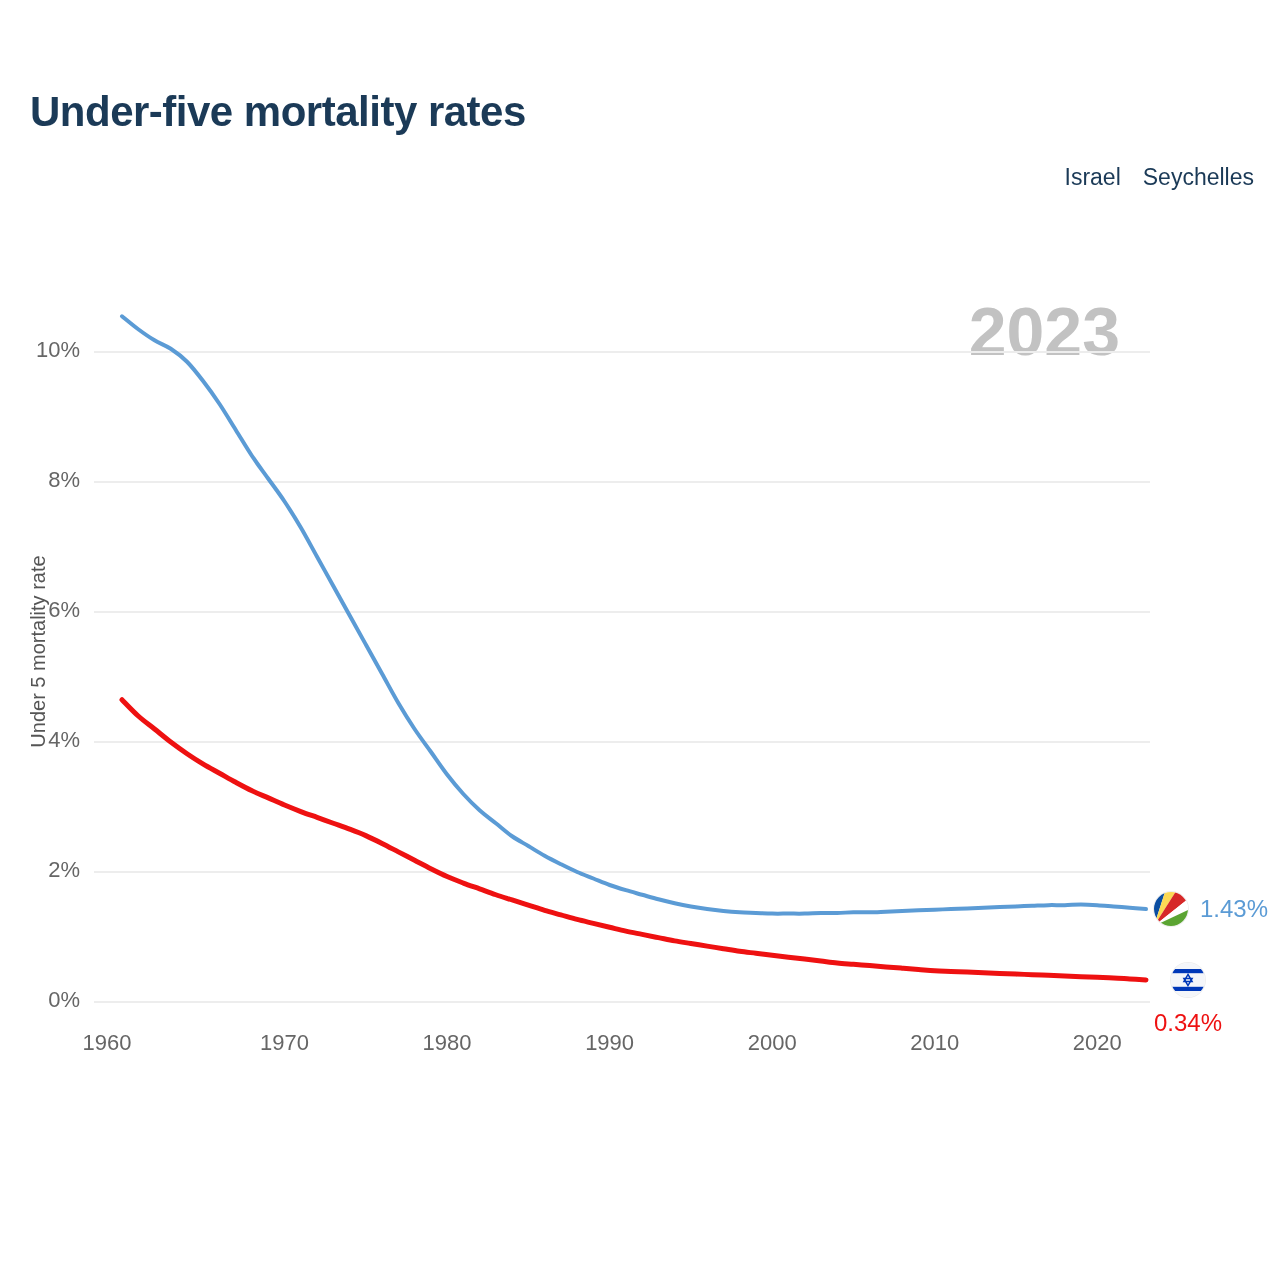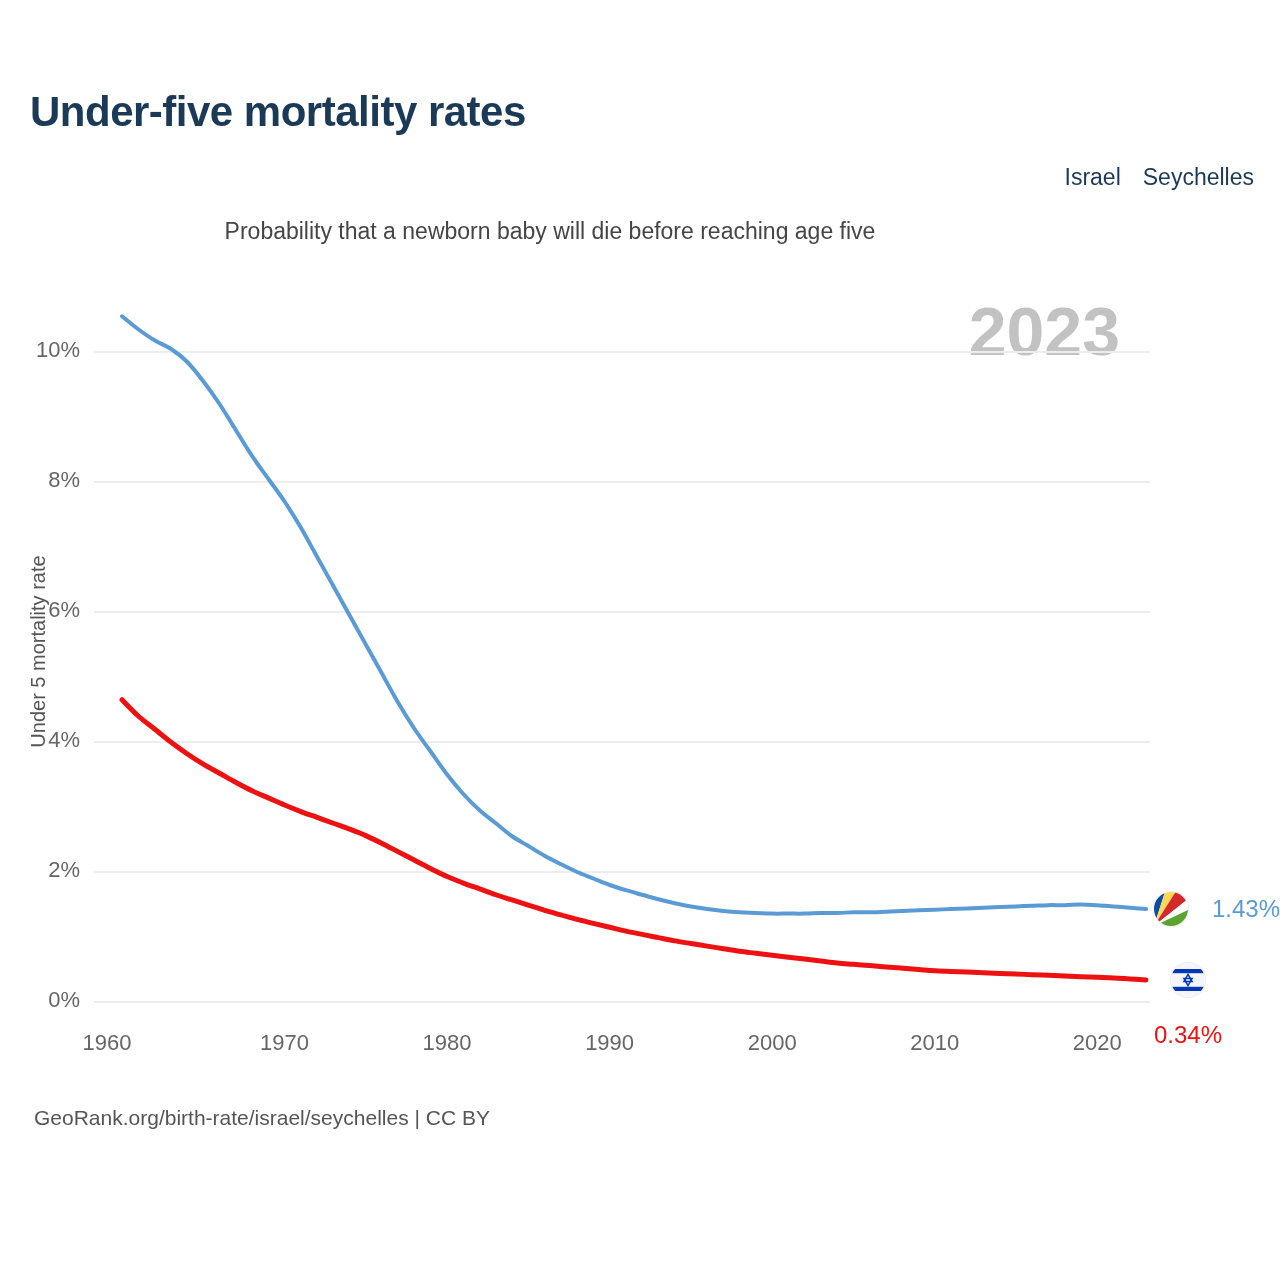--- a/index.html
+++ b/index.html
@@ -117,21 +117,21 @@
     white-space: nowrap;
   }
   .ytick { text-align: right; width: 80px; }
   .xtick { text-align: center; width: 110px; }
 
   
   .end-label {
     position: absolute;
     display: flex;
     align-items: center;
-    gap: 24px;
+    gap: 12px;
   }
   .end-value {
     font-size: 24px;
     white-space: nowrap;
   }
   .flag-badge {
     width: 34px;
     height: 34px;
     border-radius: 50%;
     overflow: hidden;
@@ -161,21 +161,20 @@
     <div class="legend-item">
       <span class="legend-label">Israel</span>
       <span class="legend-rule" style="background:#ee1111"></span>
     </div>
     <div class="legend-item">
       <span class="legend-label">Seychelles</span>
       <span class="legend-rule" style="background:#5b9bd5"></span>
     </div>
   </div>
 
-  <div class="chart-subtitle">Probability that a newborn baby will die before reaching age five</div>
 
   <div class="y-axis-title">Under 5 mortality rate</div>
 
   <div class="year-watermark">2023</div>
 
   <div class="plot-wrap">
     <svg class="plot-svg" width="1280" height="1075" viewBox="0 0 1280 1075">
       <g id="gridlines">
           <line x1="94" x2="1150" y1="1002" y2="1002" stroke="#ededed" stroke-width="2"></line>
           <line x1="94" x2="1150" y1="872" y2="872" stroke="#ededed" stroke-width="2"></line>
@@ -233,16 +232,15 @@
         <g fill="none" stroke="#0038b8" stroke-width="1.5">
           <polygon points="17,11.4 21.1,18.6 12.9,18.6"></polygon>
           <polygon points="17,22.6 12.9,15.4 21.1,15.4"></polygon>
         </g>
       </svg>
     </span>
     <span class="end-value" style="color:#ee1111">0.34%</span>
   </div>
 
   <div class="footer">
-    <div>GeoRank.org/birth-rate/israel/seychelles | CC BY</div>
   </div>
 
 </div>
 
 </body></html>

